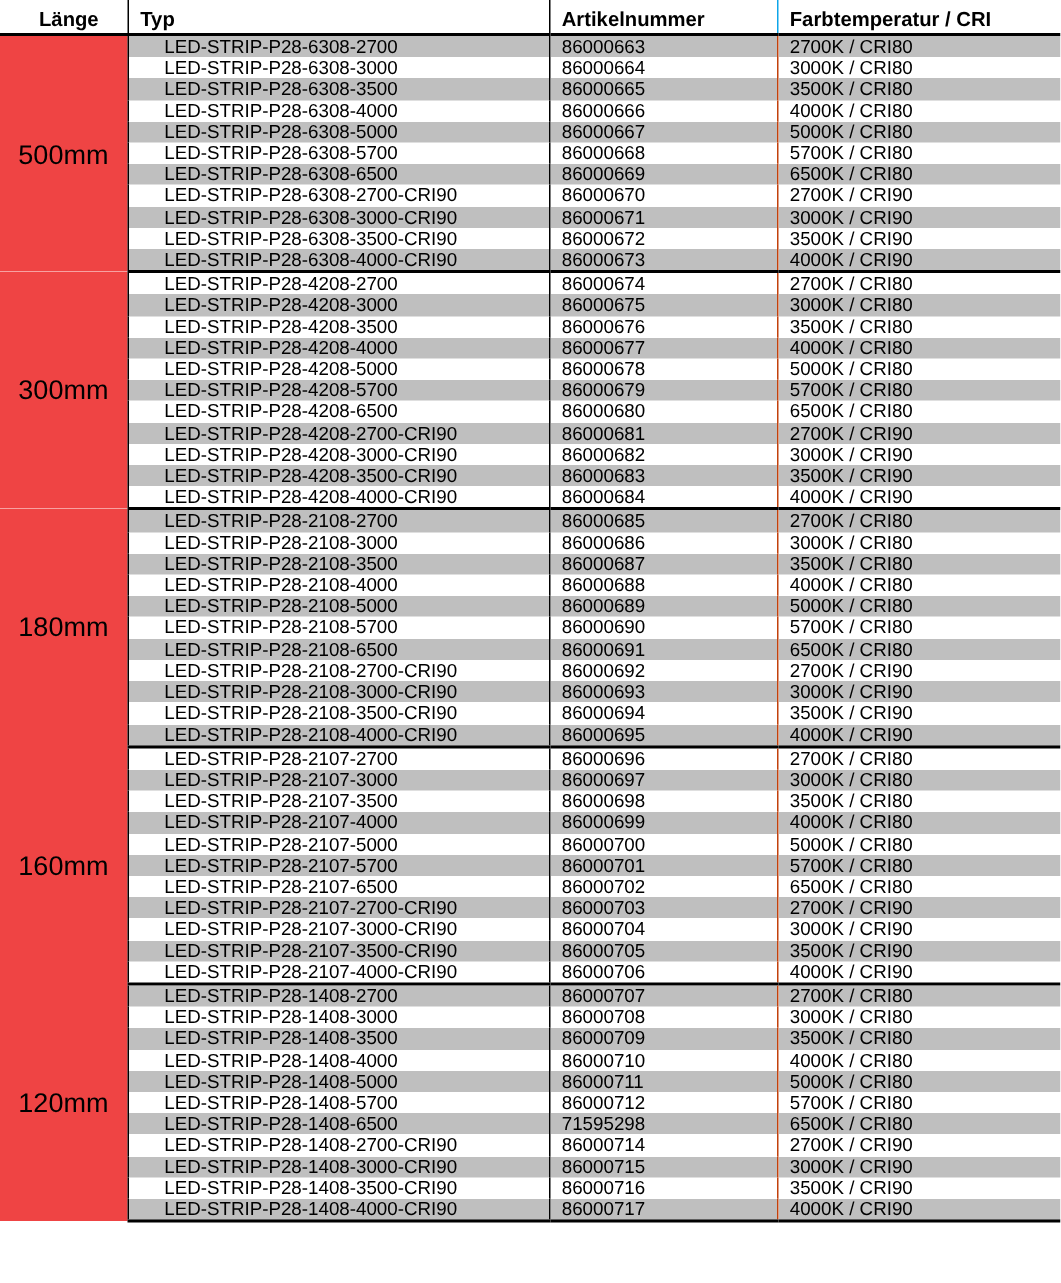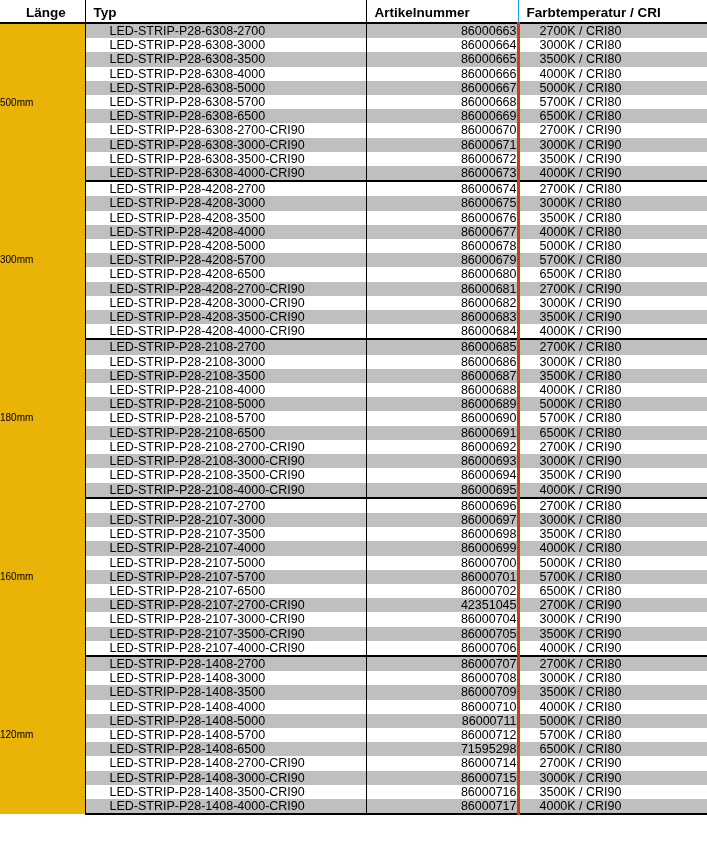--- a/index.html
+++ b/index.html
@@ -48,28 +48,28 @@
     line-height: 14.2px;
     font-size: 12.5px;
     font-weight: normal;
     padding: 0;
     vertical-align: middle;
     white-space: nowrap;
     overflow: hidden;
   }
 
   td.laenge-cell {
-    text-align: left;
+    text-align: center;
     border-right: 1px solid #000000;
-    background: #eab308;
-    font-size: 10px;
+    background: #ef4444;
+    font-size: 18px;
   }
   td.typ-cell  { padding-left: 24px; border-right: 1px solid #000000; }
-  td.art-cell  { padding-left: 8px; border-right: 3px solid #c2410c; text-align: right; }
-  td.farb-cell { padding-left: 20px; }
+  td.art-cell  { padding-left: 8px; border-right: 1px solid #c2410c; }
+  td.farb-cell { padding-left: 8px; }
 
   tr.shade td.typ-cell,
   tr.shade td.art-cell,
   tr.shade td.farb-cell { background: #bfbfbf; }
 
   tr.plain td.typ-cell,
   tr.plain td.art-cell,
   tr.plain td.farb-cell { background: #ffffff; }
 
   
@@ -293,21 +293,21 @@
         <td class="art-cell">86000701</td>
         <td class="farb-cell">5700K / CRI80</td>
       </tr>
       <tr class="plain">
         <td class="typ-cell">LED-STRIP-P28-2107-6500</td>
         <td class="art-cell">86000702</td>
         <td class="farb-cell">6500K / CRI80</td>
       </tr>
       <tr class="shade">
         <td class="typ-cell">LED-STRIP-P28-2107-2700-CRI90</td>
-        <td class="art-cell">42351045</td>
+        <td class="art-cell">86000703</td>
         <td class="farb-cell">2700K / CRI90</td>
       </tr>
       <tr class="plain">
         <td class="typ-cell">LED-STRIP-P28-2107-3000-CRI90</td>
         <td class="art-cell">86000704</td>
         <td class="farb-cell">3000K / CRI90</td>
       </tr>
       <tr class="shade">
         <td class="typ-cell">LED-STRIP-P28-2107-3500-CRI90</td>
         <td class="art-cell">86000705</td>

